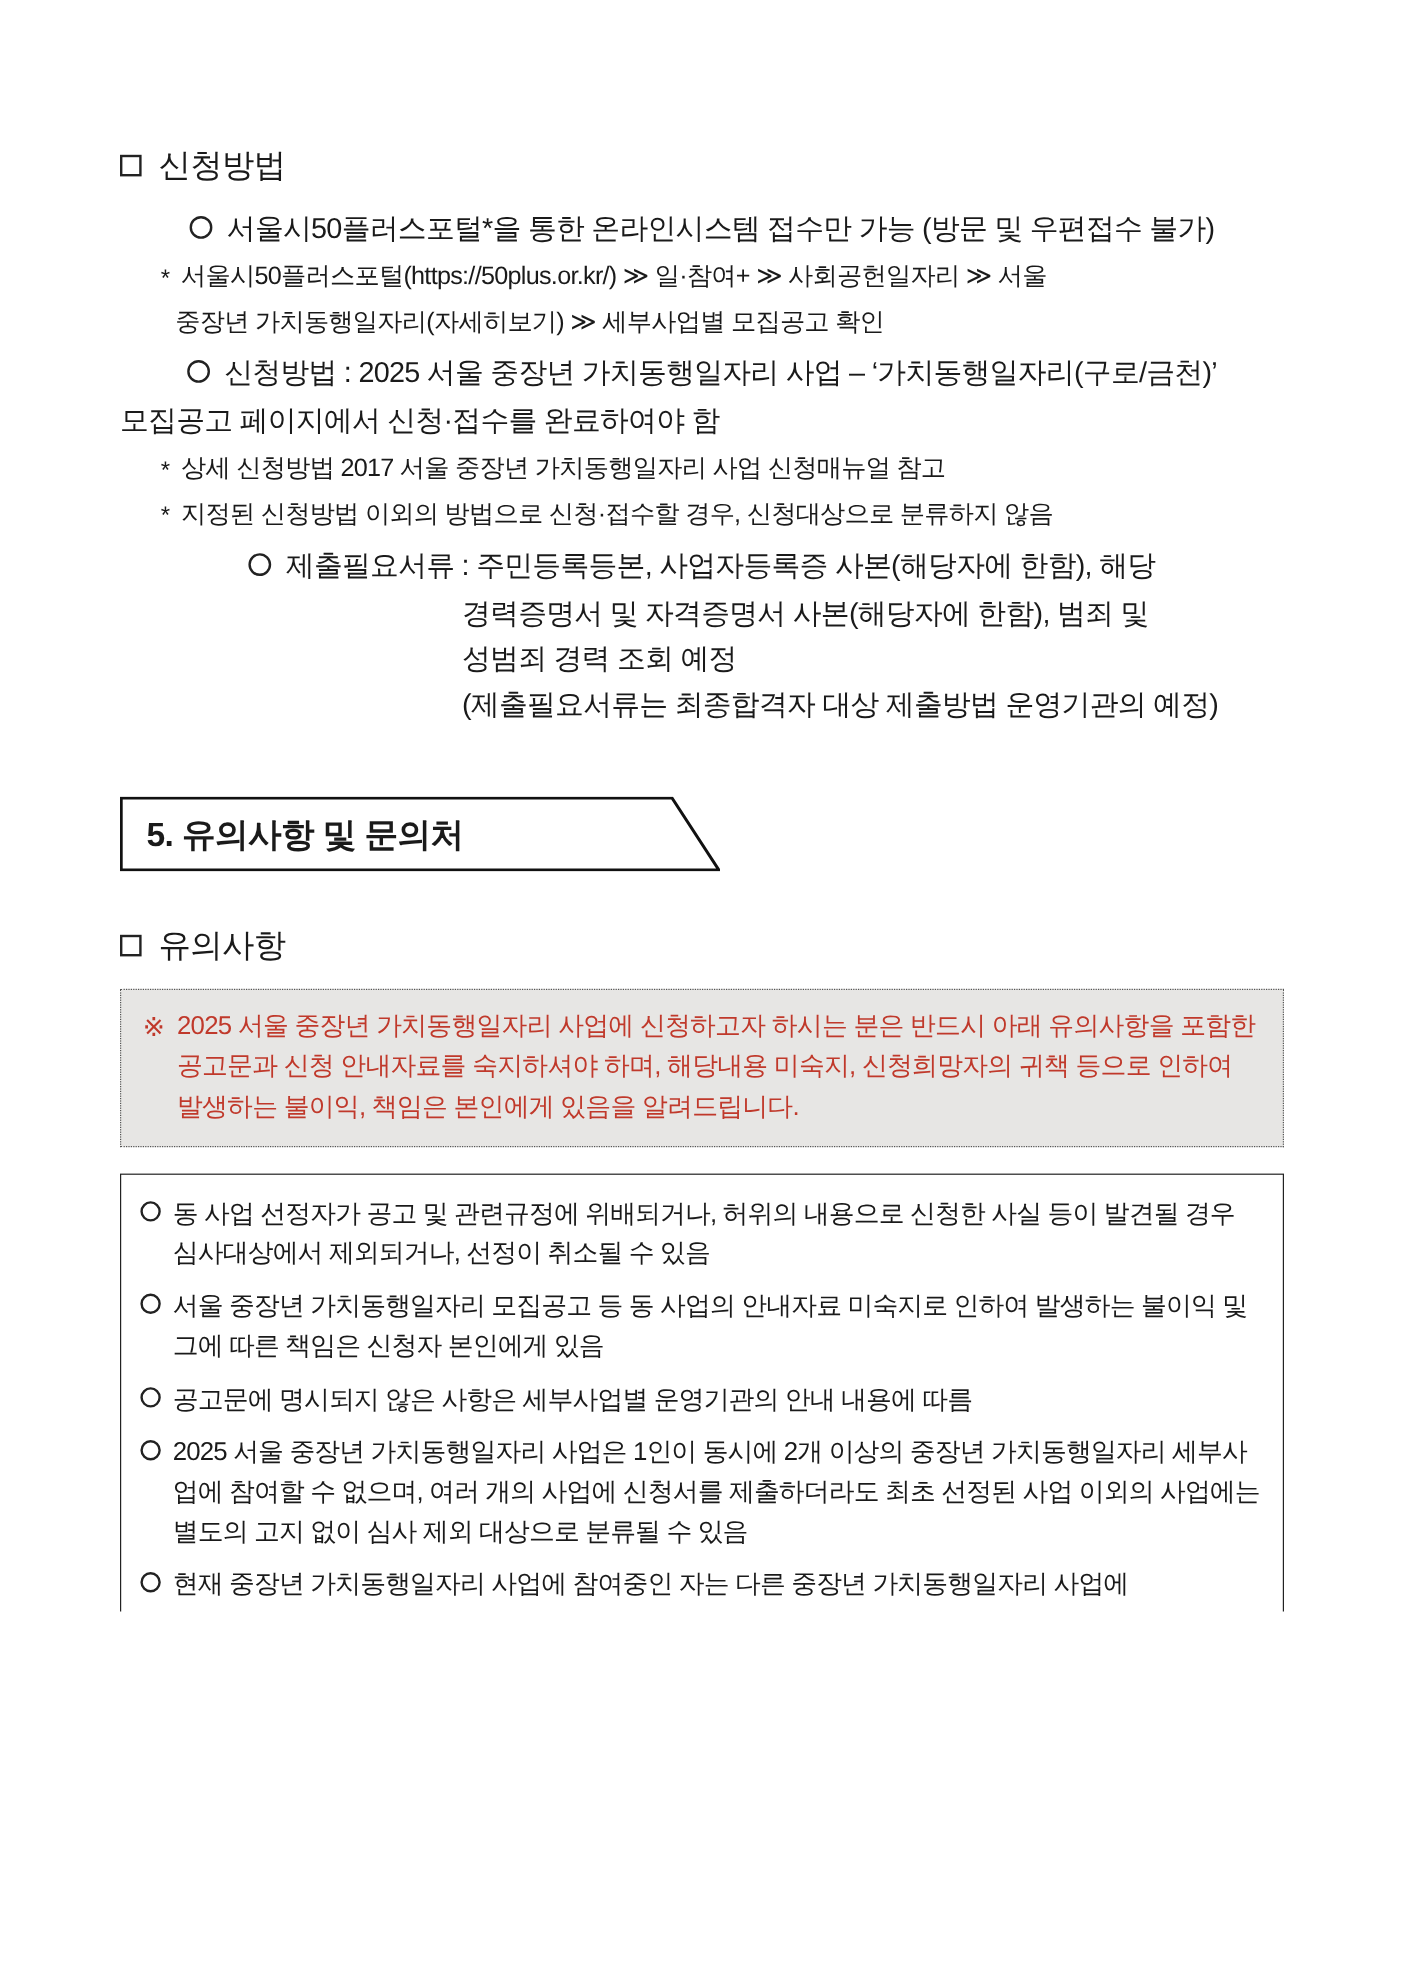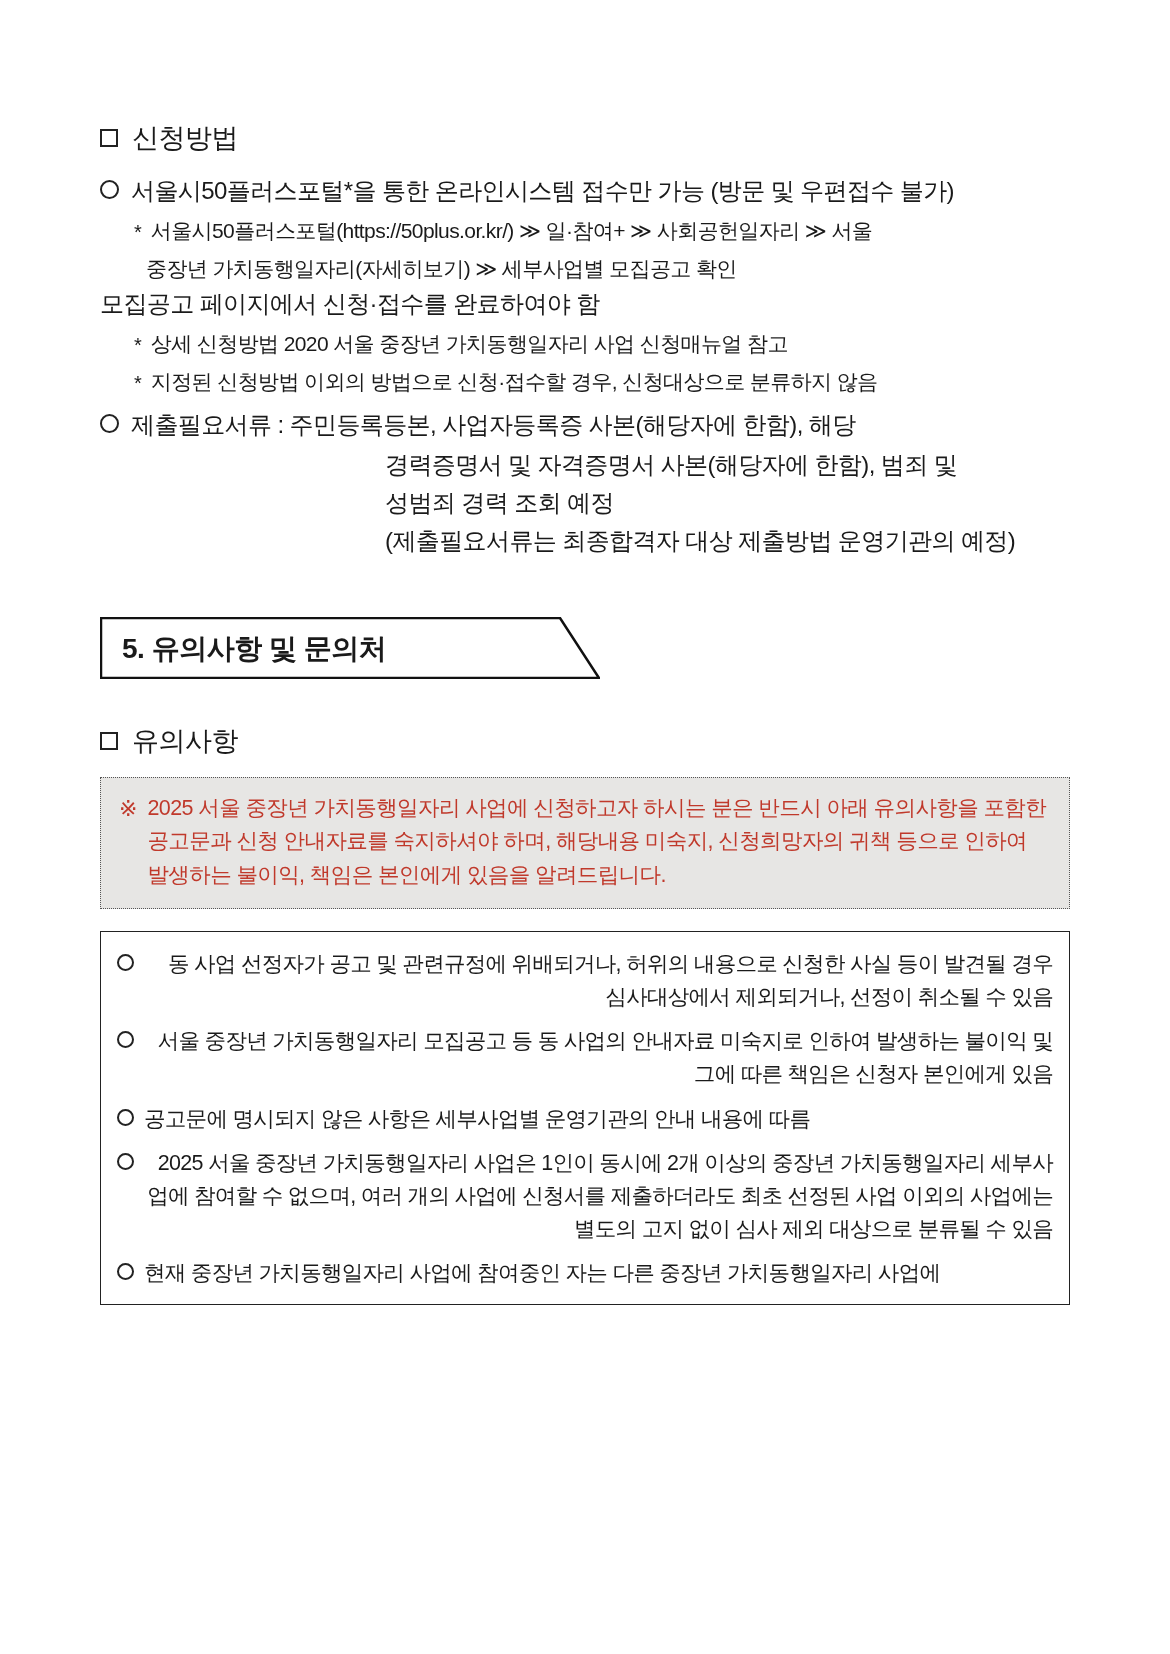--- a/index.html
+++ b/index.html
@@ -37,20 +37,21 @@
     border: 2px solid #222;
     box-sizing: border-box;
     flex: 0 0 auto;
   }
 
   .bullet-row {
     display: flex;
     align-items: flex-start;
     gap: 12px;
     margin: 10px 0 4px 0;
+    justify-content: center;
   }
   .circ {
     flex: 0 0 auto;
     width: 19px;
     height: 19px;
     border: 2px solid #222;
     border-radius: 50%;
     box-sizing: border-box;
     margin-top: 6px;
   }
@@ -140,21 +141,20 @@
     border: 1px solid #222;
     margin-top: 22px;
     padding: 16px 16px 14px 16px;
     overflow: hidden;
   }
   .lb-row {
     display: flex;
     align-items: flex-start;
     gap: 10px;
     margin-bottom: 12px;
-    text-align: right;
   }
   .lb-row:last-child { margin-bottom: 0; }
   .lb-circ {
     flex: 0 0 auto;
     width: 17px;
     height: 17px;
     border: 2px solid #222;
     border-radius: 50%;
     box-sizing: border-box;
     margin-top: 6px;
@@ -178,25 +178,29 @@
   <div class="bullet-row">
     <span class="circ"></span>
     <span class="b-text">서울시50플러스포털*을 통한 온라인시스템 접수만 가능 (방문 및 우편접수 불가)</span>
   </div>
   <div class="star-row">
     <span class="star">*</span>
     <span class="s-text"><span class="u-line">서울시50플러스포털(https://50plus.or.kr/)</span><span> ≫ 일·참여+ ≫ 사회공헌일자리 ≫ 서울</span></span>
   </div>
   <div class="s-text" style="margin-left:46px;">중장년 가치동행일자리(자세히보기) ≫ 세부사업별 모집공고 확인</div>
 
+  <div class="bullet-row">
+    <span class="circ"></span>
+    <span class="b-text">신청방법 : 2025 서울 중장년 가치동행일자리 사업 – ‘가치동행일자리(구로/금천)’</span>
+  </div>
   <div class="indent-line ind-1">모집공고 페이지에서 신청·접수를 완료하여야 함</div>
 
   <div class="star-row">
     <span class="star">*</span>
-    <span class="s-text">상세 신청방법 2020 서울 중장년 가치동행일자리 사업 신청매뉴얼 참고</span>
+    <span class="s-text">상세 신청방법 2017 서울 중장년 가치동행일자리 사업 신청매뉴얼 참고</span>
   </div>
   <div class="star-row">
     <span class="star">*</span>
     <span class="s-text">지정된 신청방법 이외의 방법으로 신청·접수할 경우, 신청대상으로 분류하지 않음</span>
   </div>
 
   <div class="bullet-row">
     <span class="circ"></span>
     <span class="b-text">제출필요서류 :  주민등록등본,  사업자등록증  사본(해당자에  한함),  해당</span>
   </div>

